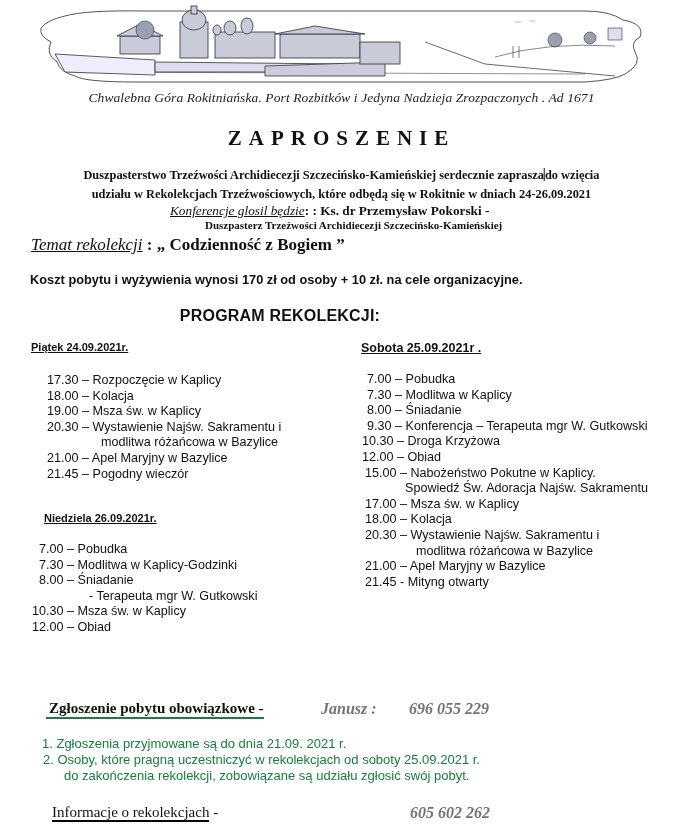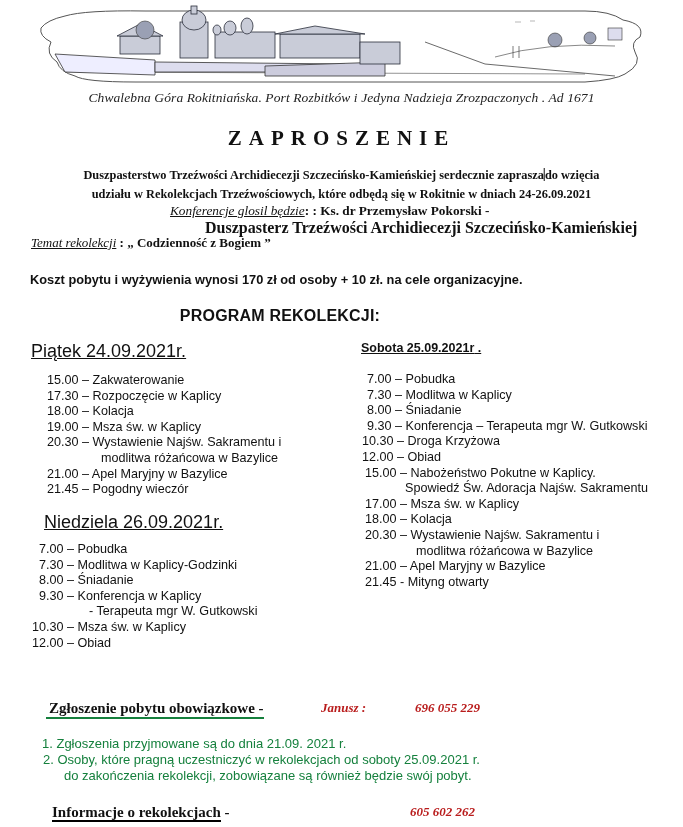--- a/index.html
+++ b/index.html
@@ -15,28 +15,28 @@
     #title { left: 0; width: 683px; top: 126px; text-align: center; font-size: 21px; font-weight: bold; letter-spacing: 7px; }
 
     .intro { left: 0; width: 683px; text-align: center; font-weight: bold; font-size: 13.3px; transform: scaleX(0.93); transform-origin: 341px 0; }
     .cursor-bar { display: inline-block; width: 1px; height: 13px; background: #000; vertical-align: -2px; }
     .u { text-decoration: underline; }
     .ital { font-style: italic; font-weight: normal; }
 
     #cost { left: 30px; top: 272px; font-size: 12.8px; font-weight: bold; }
     #program-title { left: 0; width: 560px; top: 307px; text-align: center; font-size: 16px; font-weight: bold; letter-spacing: 0.2px; }
 
-    .day-head { font-size: 18px; font-weight: normal; text-decoration: underline; }
+    .day-head { font-size: 11px; font-weight: bold; text-decoration: underline; }
     .sched { font-size: 12.6px; line-height: 15.6px; }
     .sched .row { white-space: nowrap; }
 
     #reg-label { left: 46px; top: 700px; font-size: 15px; font-weight: bold; border-bottom: 2px solid #15803d; padding: 0 0 1px 3px; line-height: 16px; }
-    .red-it { color: #b91c1c; font-style: italic; font-weight: bold; font-size: 13px; }
+    .red-it { color: #737373; font-style: italic; font-weight: bold; font-size: 16px; }
     .red-sans { color: #15803d; font-weight: normal; font-size: 13px; }
-    #info-label { left: 52px; top: 804px; font-size: 15px; font-weight: bold; }
+    #info-label { left: 52px; top: 804px; font-size: 15px; font-weight: normal; }
     #info-label .lbl { border-bottom: 2px solid #000; line-height: 16px; }
   </style>
 </head>
 <body>
 
 <svg id="banner" viewBox="0 0 628 86">
 
   <path d="M40 14 Q60 8 120 9 L560 9 Q585 9 598 18 Q620 22 615 35 Q605 40 610 50 Q618 62 600 72 Q590 78 560 80 L110 80 Q60 80 50 74 Q35 70 32 60 Q20 52 26 40 Q14 34 16 26 Q22 18 40 14 Z" fill="none" stroke="#555" stroke-width="1"></path>
 
   <path d="M40 70 L560 72" stroke="#777" stroke-width="0.8"></path>
@@ -85,47 +85,45 @@
 
 <div id="title" class="abs serif">ZAPROSZENIE</div>
 
 <div class="abs serif intro" style="top:167px;">
   <span>Duszpasterstwo Trzeźwości Archidiecezji Szczecińsko-Kamieńskiej  serdecznie zaprasza</span><span class="cursor-bar"></span><span>do wzięcia</span>
 </div>
 <div class="abs serif intro" style="top:186px;">udziału w Rekolekcjach Trzeźwościowych, które odbędą się w Rokitnie w dniach 24-26.09.2021</div>
 <div class="abs serif" style="left:170px; top:203px; font-size:13.3px; font-weight:bold;">
   <span class="u ital">Konferencje glosil będzie</span><span>:   : Ks. dr Przemysław Pokorski -</span>
 </div>
-<div class="abs serif" style="left:205px; top:219px; font-size:16px; font-weight:bold;">Duszpasterz Trzeźwości Archidiecezji Szczecińsko-Kamieńskiej</div>
-<div class="abs serif" style="left:31px; top:235px; font-size:13px; font-weight:bold;">
+<div class="abs serif" style="left:205px; top:219px; font-size:11px; font-weight:bold;">Duszpasterz Trzeźwości Archidiecezji Szczecińsko-Kamieńskiej</div>
+<div class="abs serif" style="left:31px; top:235px; font-size:17px; font-weight:bold;">
   <span class="u ital">Temat rekolekcji</span><span> : „ Codzienność z Bogiem ”</span>
 </div>
 
 <div id="cost" class="abs sans">Koszt pobytu i wyżywienia wynosi 170 zł od osoby + 10 zł. na cele organizacyjne.</div>
 
 <div id="program-title" class="abs sans">PROGRAM REKOLEKCJI:</div>
 
 <div class="abs sans day-head" style="left:31px; top:341px;">Piątek  24.09.2021r.</div>
 <div class="abs sans sched" style="left:47px; top:373px;">
-  <div class="row">15.00 – Zakwaterowanie</div>
   <div class="row">17.30 – Rozpoczęcie w Kaplicy</div>
   <div class="row">18.00 – Kolacja</div>
   <div class="row">19.00 – Msza św. w Kaplicy</div>
   <div class="row">20.30 – Wystawienie Najśw. Sakramentu i</div>
   <div class="row" style="padding-left:54px;">modlitwa różańcowa w Bazylice</div>
   <div class="row">21.00 – Apel Maryjny w Bazylice</div>
   <div class="row">21.45 – Pogodny wieczór</div>
 </div>
 
 <div class="abs sans day-head" style="left:44px; top:512px;">Niedziela 26.09.2021r.</div>
 <div class="abs sans sched" style="left:32px; top:542px;">
   <div class="row" style="padding-left:7px;">7.00 – Pobudka</div>
   <div class="row" style="padding-left:7px;">7.30 – Modlitwa w Kaplicy-Godzinki</div>
   <div class="row" style="padding-left:7px;">8.00 – Śniadanie</div>
-  <div class="row" style="padding-left:7px;">9.30 – Konferencja w Kaplicy</div>
   <div class="row" style="padding-left:57px;">- Terapeuta mgr W. Gutkowski</div>
   <div class="row">10.30 – Msza św. w Kaplicy</div>
   <div class="row">12.00 – Obiad</div>
 </div>
 
 <div class="abs sans" style="left:361px; top:341px; font-size:12.5px; font-weight:bold;">
   <span class="u">Sobota  25.09.2021r</span><span class="u"> .</span>
 </div>
 <div class="abs sans sched" style="left:362px; top:372px;">
   <div class="row" style="padding-left:5px;">7.00 – Pobudka</div>
@@ -139,23 +137,23 @@
   <div class="row" style="padding-left:3px;">17.00 – Msza św. w Kaplicy</div>
   <div class="row" style="padding-left:3px;">18.00 – Kolacja</div>
   <div class="row" style="padding-left:3px;">20.30 – Wystawienie Najśw. Sakramentu i</div>
   <div class="row" style="padding-left:54px;">modlitwa różańcowa w Bazylice</div>
   <div class="row" style="padding-left:3px;">21.00 – Apel Maryjny w Bazylice</div>
   <div class="row" style="padding-left:3px;">21.45 - Mityng otwarty</div>
 </div>
 
 <div id="reg-label" class="abs serif">Zgłoszenie pobytu  obowiązkowe -</div>
 <div class="abs serif red-it" style="left:321px; top:700px;">Janusz :</div>
-<div class="abs serif red-it" style="left:409px; top:700px;margin-left:6px;">696 055 229</div>
+<div class="abs serif red-it" style="left:409px; top:700px;">696 055 229</div>
 
 <div class="abs sans red-sans" style="left:42px; top:736px;">1. Zgłoszenia przyjmowane są do dnia 21.09. 2021 r.</div>
 <div class="abs sans red-sans" style="left:43px; top:752px;">2. Osoby, które pragną uczestniczyć w rekolekcjach od soboty 25.09.2021 r.</div>
-<div class="abs sans red-sans" style="left:64px; top:768px;">do zakończenia rekolekcji,  zobowiązane są  również  będzie swój pobyt.</div>
+<div class="abs sans red-sans" style="left:64px; top:768px;">do zakończenia rekolekcji,  zobowiązane są  udziału  zgłosić swój pobyt.</div>
 
 <div id="info-label" class="abs serif">
   <span class="lbl">Informacje o rekolekcjach</span><span> -</span>
 </div>
 <div class="abs serif red-it" style="left:308px; top:804px;margin-top:37px;">Stanisław :</div>
 <div class="abs serif red-it" style="left:410px; top:804px;">605 602 262</div>
 
 </body></html>

